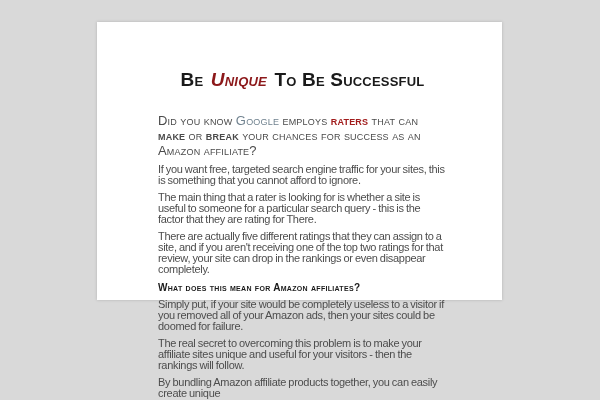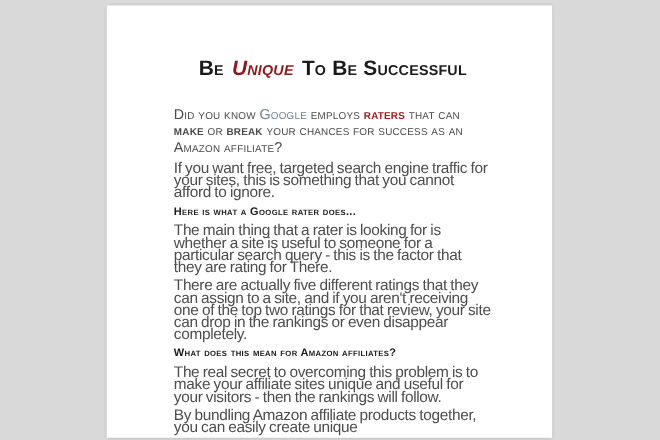--- a/index.html
+++ b/index.html
@@ -7,22 +7,22 @@
   }
   body {
     width: 600px; height: 400px;
     overflow: hidden;
     position: relative;
     background: var(--bg, #d9d9d9);
     font-family: "Liberation Sans", sans-serif;
   }
   .page {
     position: absolute;
-    left: 97px; top: 5px;
-    width: 405px; height: 393px;
+    left: 97px; top: 22px;
+    width: 405px; height: 278px;
     background: var(--card, #ffffff);
     box-shadow: 0 0 3px rgba(0,0,0,0.18);
     box-sizing: border-box;
     padding: 48px 55px 0 61px;
   }
   .title {
     margin: 0;
     font-size: 19px;
     line-height: 19px;
     font-weight: bold;
@@ -45,21 +45,21 @@
     font-weight: 500;
     color: var(--intro-text, #4a4a4a);
     letter-spacing: 0.2px;
     word-spacing: -0.5px;
   }
   .seg-slate   { color: var(--slate, #70828f); }
   .seg-red-bold{ color: var(--accent-red, #a11c1c); font-weight: bold; }
   .seg-bold    { font-weight: bold; }
   .article p {
     margin: 6px 0;
-    font-size: 14px;
+    font-size: 11px;
     line-height: 11px;
     color: var(--body-text, #4d4d4d);
     letter-spacing: -0.3px;
     word-spacing: -0.5px;
   }
   .article h2 {
     margin: 7px 0 6px 0;
     font-size: 10px;
     line-height: 11px;
     font-weight: bold;
@@ -71,20 +71,20 @@
 </head>
 <body style="--bg: #d9d9d9; --card: #ffffff; --heading: #1a1a1a; --body-text: #4d4d4d; --intro-text: #4a4a4a; --accent-red: #a11c1c; --accent-red-dark: #8c181a; --slate: #70828f;">
 
 <div class="page">
   <h1 class="title"><span>Be </span><span class="hl">Unique</span><span> To Be Successful</span></h1>
 
   <p class="intro"><span>Did you know </span><span class="seg-slate">Google</span><span> employs </span><span class="seg-red-bold">raters</span><span> that can </span><span class="seg-bold">make</span><span> or </span><span class="seg-bold">break</span><span> your chances for success as an Amazon affiliate?</span></p>
 
   <div class="article">
       <p>If you want free, targeted search engine traffic for your sites, this is something that you cannot afford to ignore.</p>
-      <h2>Here is what a Google rater does...</h2>
       <p>The main thing that a rater is looking for is whether a site is useful to someone for a particular search query - this is the factor that they are rating for There.</p>
       <p>There are actually five different ratings that they can assign to a site, and if you aren't receiving one of the top two ratings for that review, your site can drop in the rankings or even disappear completely.</p>
       <h2>What does this mean for Amazon affiliates?</h2>
+      <p>Simply put, if your site would be completely useless to a visitor if you removed all of your Amazon ads, then your sites could be doomed for failure.</p>
       <p>The real secret to overcoming this problem is to make your affiliate sites unique and useful for your visitors - then the rankings will follow.</p>
       <p>By bundling Amazon affiliate products together, you can easily create unique</p>
     </div>
 </div>
 
 </body></html>

